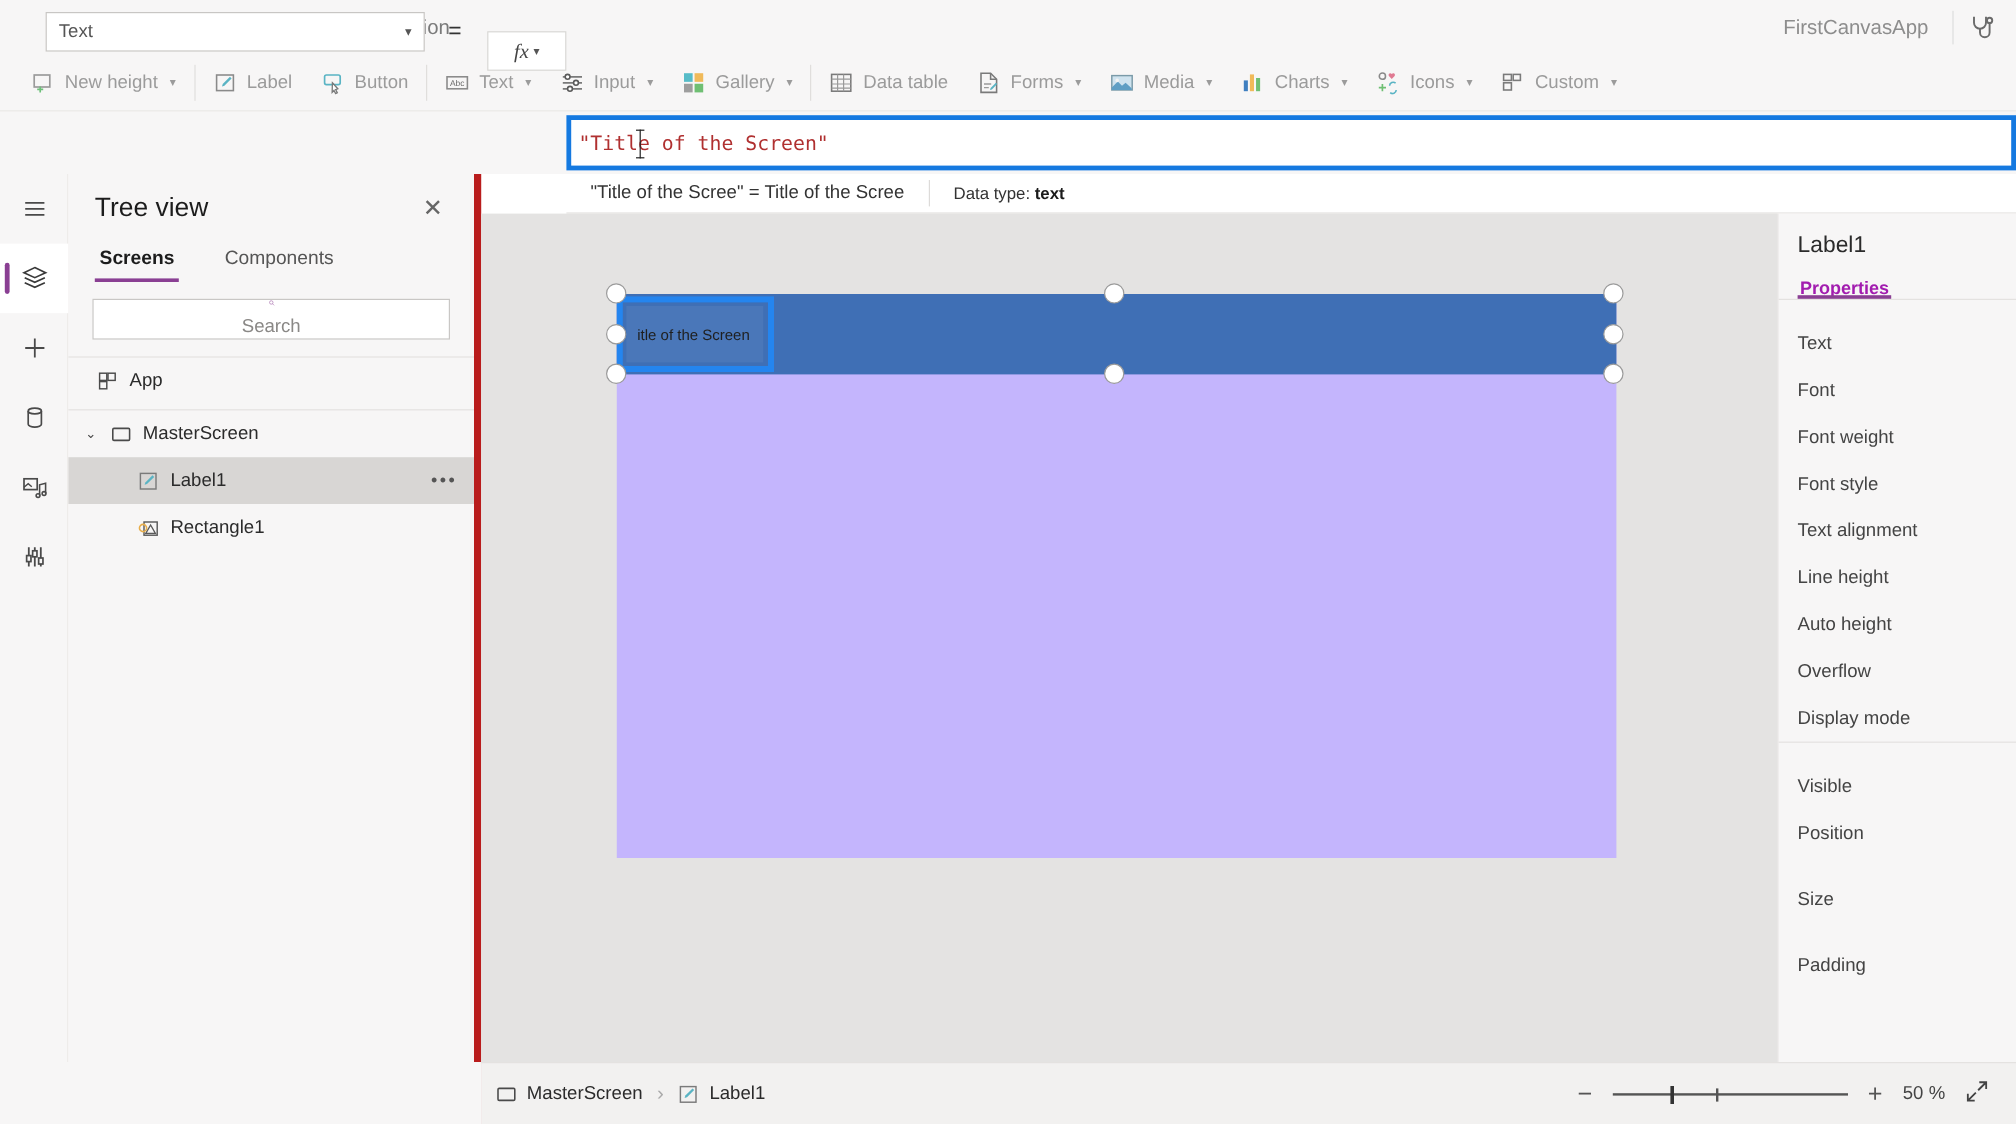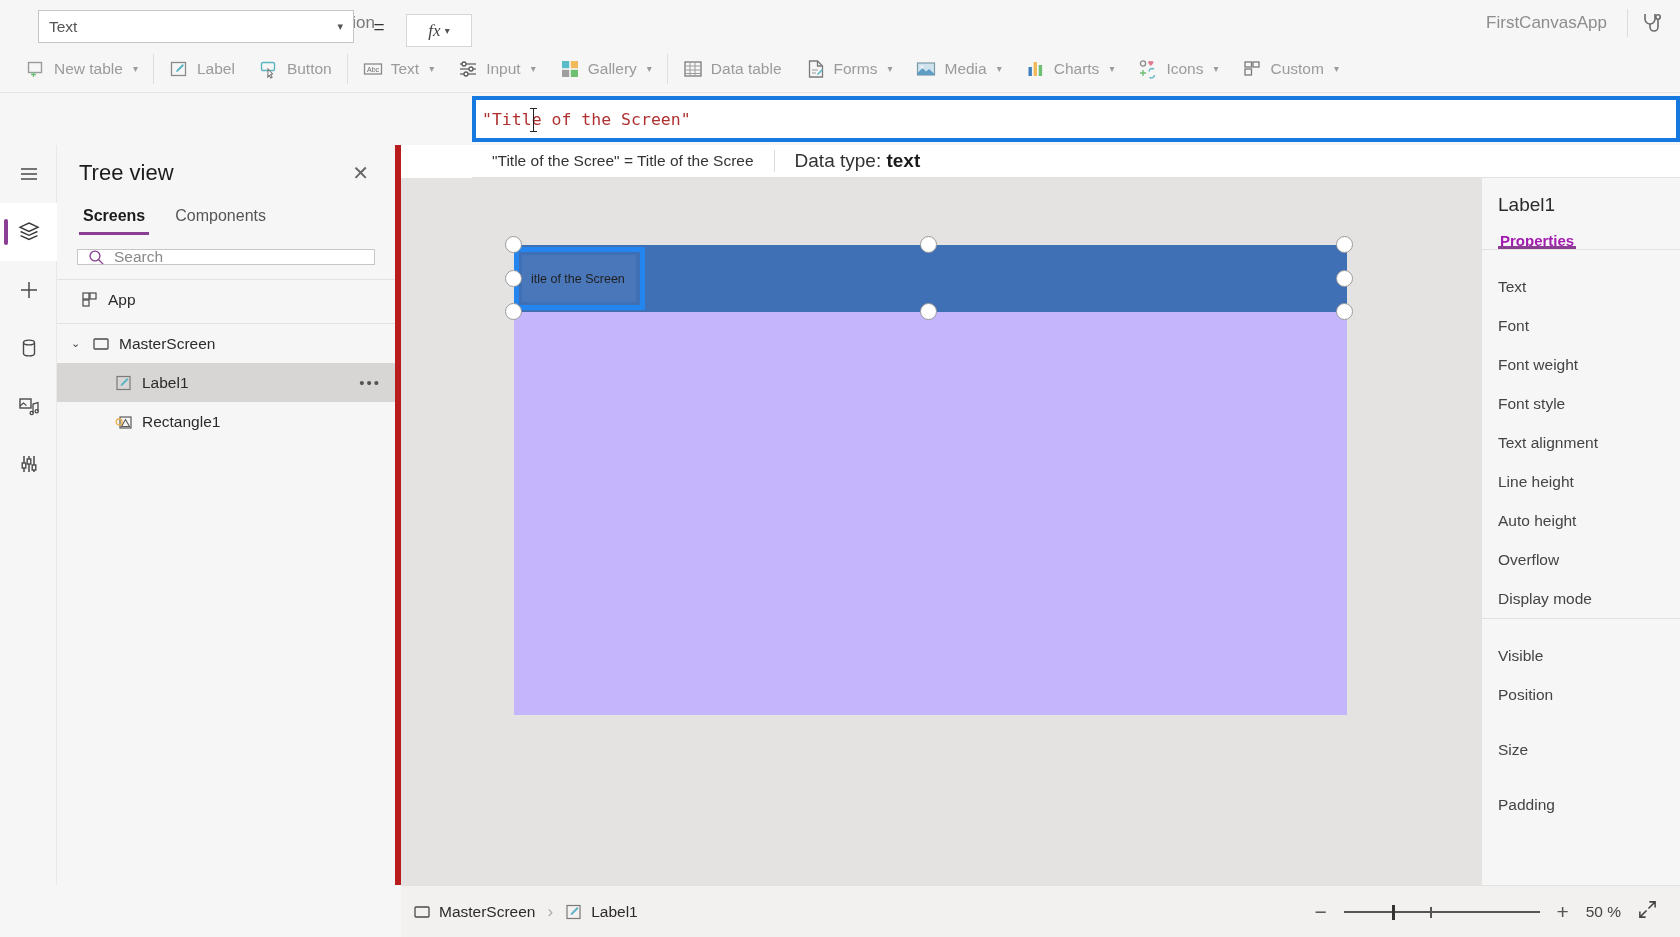--- a/index.html
+++ b/index.html
@@ -66,21 +66,21 @@
     display: flex; align-items: center; padding: 0 10px; cursor: pointer;
   }
   .prop-select .ps-text { font-size: 15.5px; color: #555; flex: 1; }
   .prop-select .ps-chev { font-size: 11px; color: #555; }
   .eq-sign {
     position: absolute; left: 369px; top: 10px; width: 20px; height: 33px;
     display: flex; align-items: center; justify-content: center;
     font-size: 19px; color: #333;
   }
   .fx-box {
-    position: absolute; left: 406px; top: 14px; width: 66px; height: 33px;
+    position: absolute; left: 406px; top: 26px; width: 66px; height: 33px;
     background: #fff; border: 1px solid #d8d6d4;
     display: flex; align-items: center; justify-content: center; gap: 4px;
     cursor: pointer;
   }
   .fx-text { font-size: 17px; color: #444; font-style: italic; font-family: "Liberation Serif", serif; }
   .fx-chev { font-size: 10px; color: #555; }
   .formula-wrap {
     position: absolute; left: 472px; top: 96px; right: 0; height: 46px;
     border: 4px solid #1579e0; background: #fff;
     display: flex; align-items: center;
@@ -105,21 +105,21 @@
   .formula-rest { flex: 1; height: 100%; }
 
   
   .tip-bar {
     position: absolute; top: 145px; left: 472px; right: 0; height: 33px;
     background: #fff; border-bottom: 1px solid #e3e1df;
     display: flex; align-items: center;
   }
   .tip-eval { font-size: 15.5px; color: #333; padding: 0 20px; white-space: nowrap; }
   .tip-vsep { width: 1px; height: 22px; background: #dddbd9; }
-  .tip-dtype { font-size: 19px; color: #333; padding: 0 20px; white-space: nowrap; }
+  .tip-dtype { font-size: 14px; color: #333; padding: 0 20px; white-space: nowrap; }
   .tip-dtype b { color: #1b1b1b; }
 
   
   .rail {
     position: absolute; top: 145px; left: 0; width: 57px; bottom: 0;
     background: #f7f6f6; border-right: 1px solid #ebe9e7;
   }
   .rail-btn {
     width: 57px; height: 58px; display: flex; align-items: center;
     justify-content: center; cursor: pointer; position: relative;
@@ -133,34 +133,34 @@
   
   .treepanel {
     position: absolute; top: 145px; left: 57px; width: 344px; bottom: 0;
     background: #f7f6f6; border-right: 6px solid #b91c1c;
   }
   .tv-head {
     height: 56px; display: flex; align-items: center; padding: 0 18px 0 22px;
   }
   .tv-title { font-size: 22px; color: #1c1c1c; flex: 1; }
   .tv-close { font-size: 20px; color: #666; cursor: pointer; padding: 4px 8px; }
-  .tv-tabs { display: flex; padding: 0 22px; gap: 0; }
+  .tv-tabs { display: flex; padding: 0 22px; gap: 12px; }
   .tv-tab {
     font-size: 16px; color: #555; padding: 6px 4px 10px 4px;
     margin-right: 22px; position: relative; cursor: pointer;
   }
   .tv-tab.active { color: #1c1c1c; font-weight: bold; }
   .tv-tab.active::after {
     content: ""; position: absolute; left: 0; right: 0; bottom: 0;
     height: 3px; background: #8a3f93;
   }
   .tv-searchwrap { padding: 14px 20px 10px 20px; }
   .tv-search {
-    height: 16px; background: #fff; border: 1px solid #c9c7c5;
-    display: flex; align-items: center; padding: 0 10px; gap: 9px;
+    height: 34px; background: #fff; border: 1px solid #c9c7c5;
+    display: flex; align-items: center; padding: 0 10px; gap: 9px; flex-direction: column;
   }
   .tv-search-ph { font-size: 15.5px; color: #8a8886; }
   .tv-sep { height: 1px; background: #e4e2e0; margin: 4px 0 0 0; }
   .tv-row {
     height: 39px; display: flex; align-items: center; gap: 9px;
     padding-left: 20px; padding-right: 14px; cursor: pointer;
     font-size: 15.5px; color: #2b2b2b;
   }
   .tv-row.selected { background: #d8d6d4; }
   .tv-row .tv-label { flex: 1; }
@@ -271,21 +271,21 @@
 </div>
 
 <div class="ribbon">
   <div style="width:14px"></div>
 
   <div class="rb-btn">
     <svg class="rb-ico" viewBox="0 0 20 20">
       <rect x="2.5" y="3.5" width="13" height="10" fill="none" stroke="#9b9b9b" stroke-width="1.4"></rect>
       <path d="M5 15.5h5M7.5 13v5" stroke="#6ec07a" stroke-width="1.4"></path>
     </svg>
-    <span class="rb-label">New table</span>
+    <span class="rb-label">New height</span>
     <span class="rb-chev">▾</span>
   </div>
   <div class="rb-sep"></div>
 
   <div class="rb-btn">
     <svg class="rb-ico" viewBox="0 0 20 20">
       <rect x="2.5" y="3.5" width="14" height="13" fill="none" stroke="#8a8a8a" stroke-width="1.3"></rect>
       <path d="M7 13l2-.6 6-6-1.4-1.4-6 6z" fill="#5ab4c4"></path>
     </svg>
     <span class="rb-label">Label</span>

